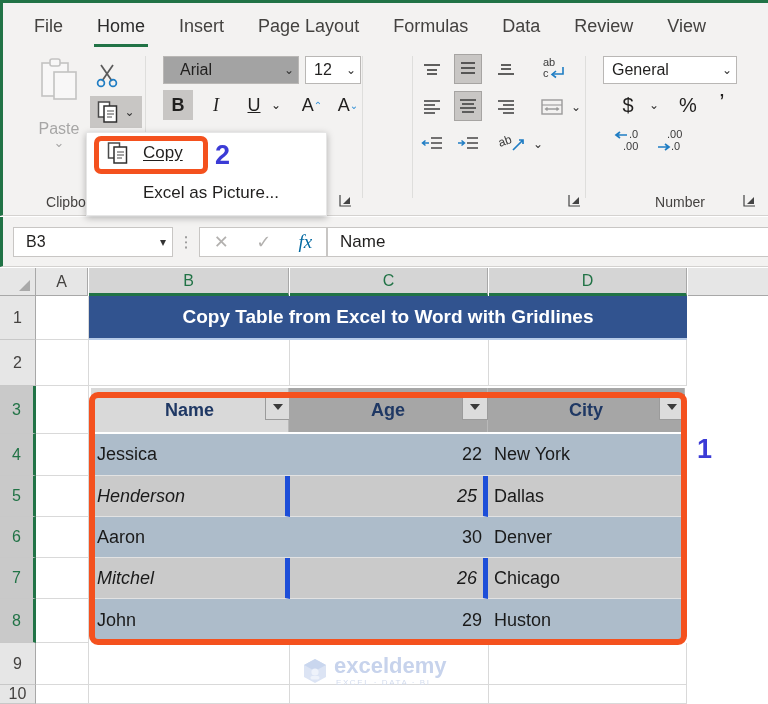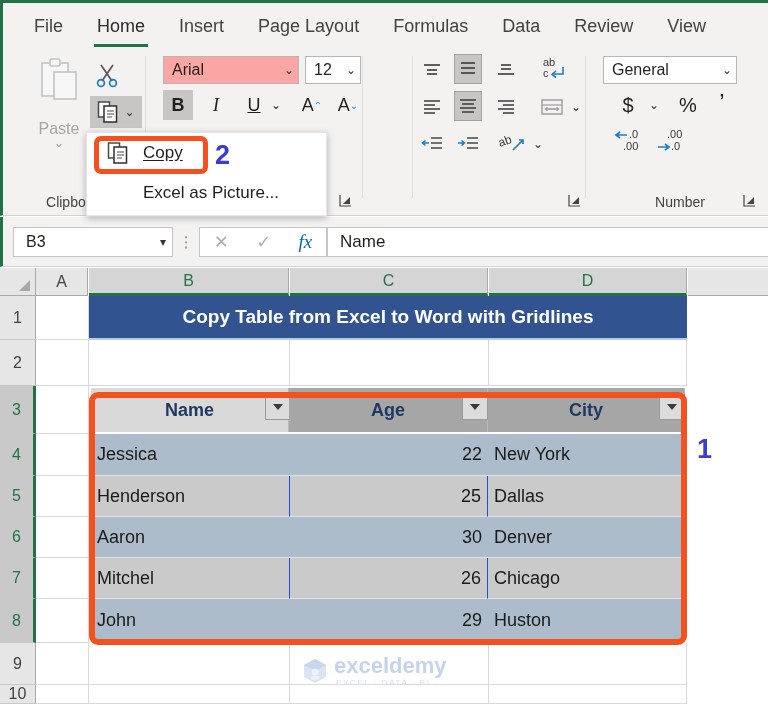--- a/index.html
+++ b/index.html
@@ -78,22 +78,22 @@
     background: #c8c6c4;
     display: flex; align-items: center; justify-content: center;
   }
   .copy-btn .chev { font-size: 12px; color: #333; margin-left: 5px; }
 
   
   #g-font { left: 146px; width: 214px; }
   .font-name-box {
     position: absolute; left: 14px; top: 8px;
     width: 136px; height: 28px;
-    background: #fca5a5; border: 1px solid #b9b7b5;
-    display: flex; align-items: center; padding: 0 4px 0 8px;
+    background: #a3a3a3; border: 1px solid #b9b7b5;
+    display: flex; align-items: center; padding: 0 4px 0 16px;
     font-size: 16px; color: #201f1e;
   }
   .font-size-box {
     position: absolute; left: 156px; top: 8px;
     width: 56px; height: 28px;
     background: #fff; border: 1px solid #b9b7b5;
     display: flex; align-items: center; padding: 0 4px 0 8px;
     font-size: 16px; color: #201f1e;
   }
   .box-chev { margin-left: auto; font-size: 12px; color: #333; }
@@ -264,21 +264,21 @@
   .dcell {
     position: absolute;
     display: flex; align-items: center;
     font-size: 18px; color: #1a1a1a;
     overflow: hidden;
   }
   .dcell.band-a { background: #adbcca; }
   .dcell.band-b { background: #cacaca; }
   .dcell.pad-l { padding-left: 6px; }
   .dcell.num { justify-content: flex-end; padding-right: 6px; }
-  .dcell.sepr { border-right: 1px solid #1d4ed8; }
+  .dcell.sepr { border-right: 5px solid #1d4ed8; font-style: italic; }
   .dcell.sepb { border-bottom: 1px solid #e2e2e2; }
 
   .hl-table {
     position: absolute; left: 89px; top: 392px;
     width: 598px; height: 253px;
     border: 6px solid #f4511e; border-radius: 9px;
     z-index: 20; pointer-events: none;
   }
 
   .watermark {

